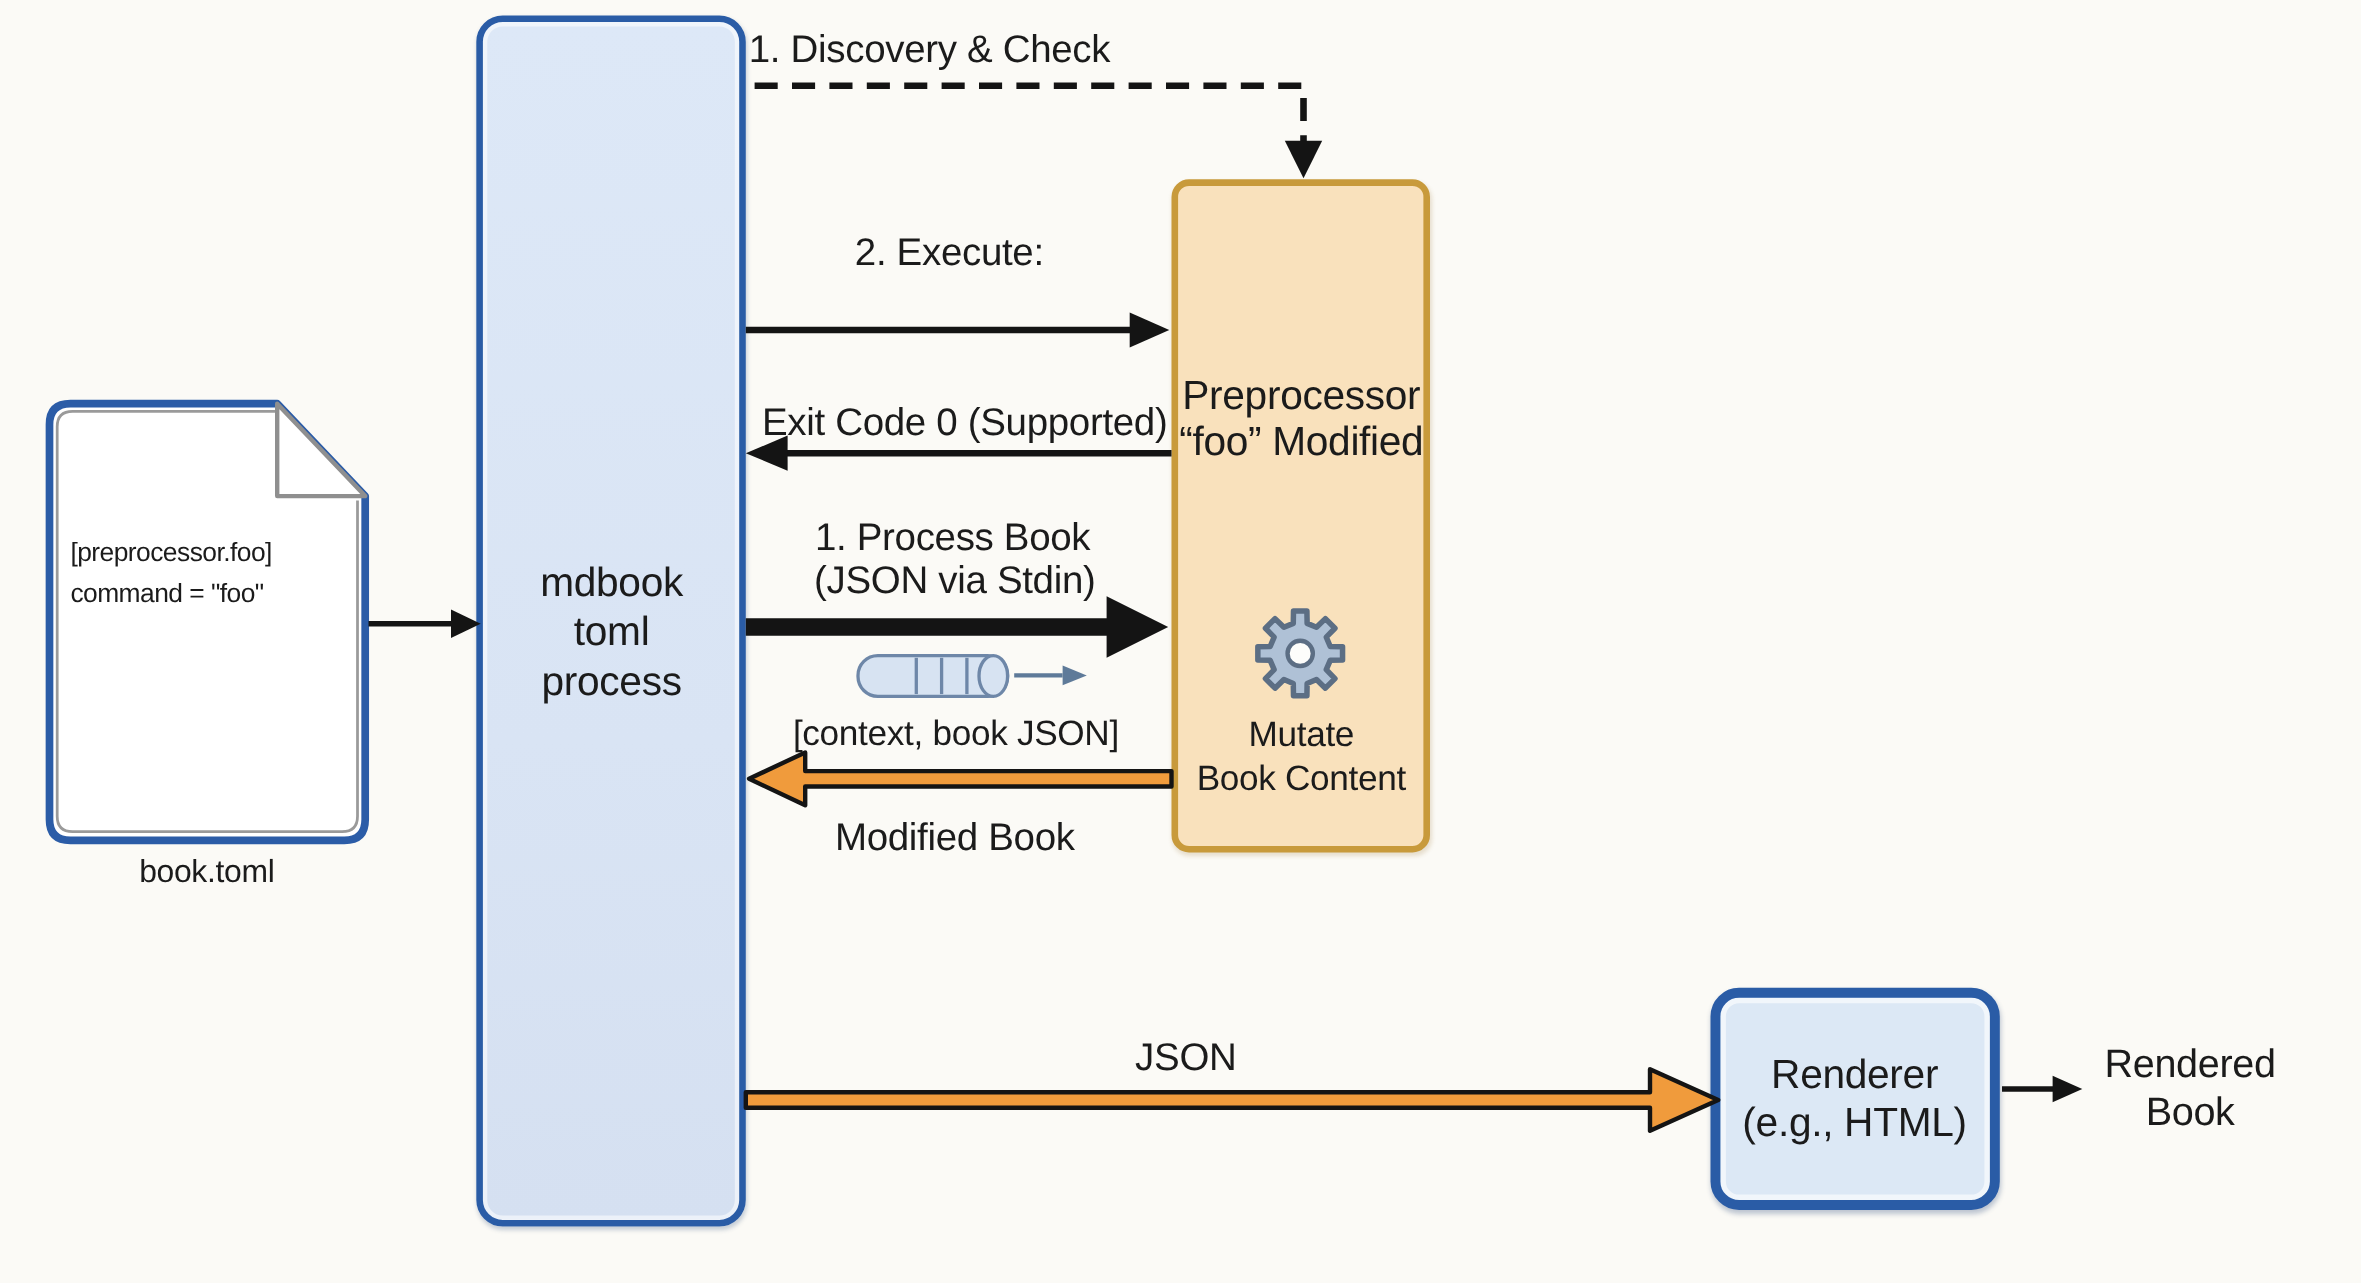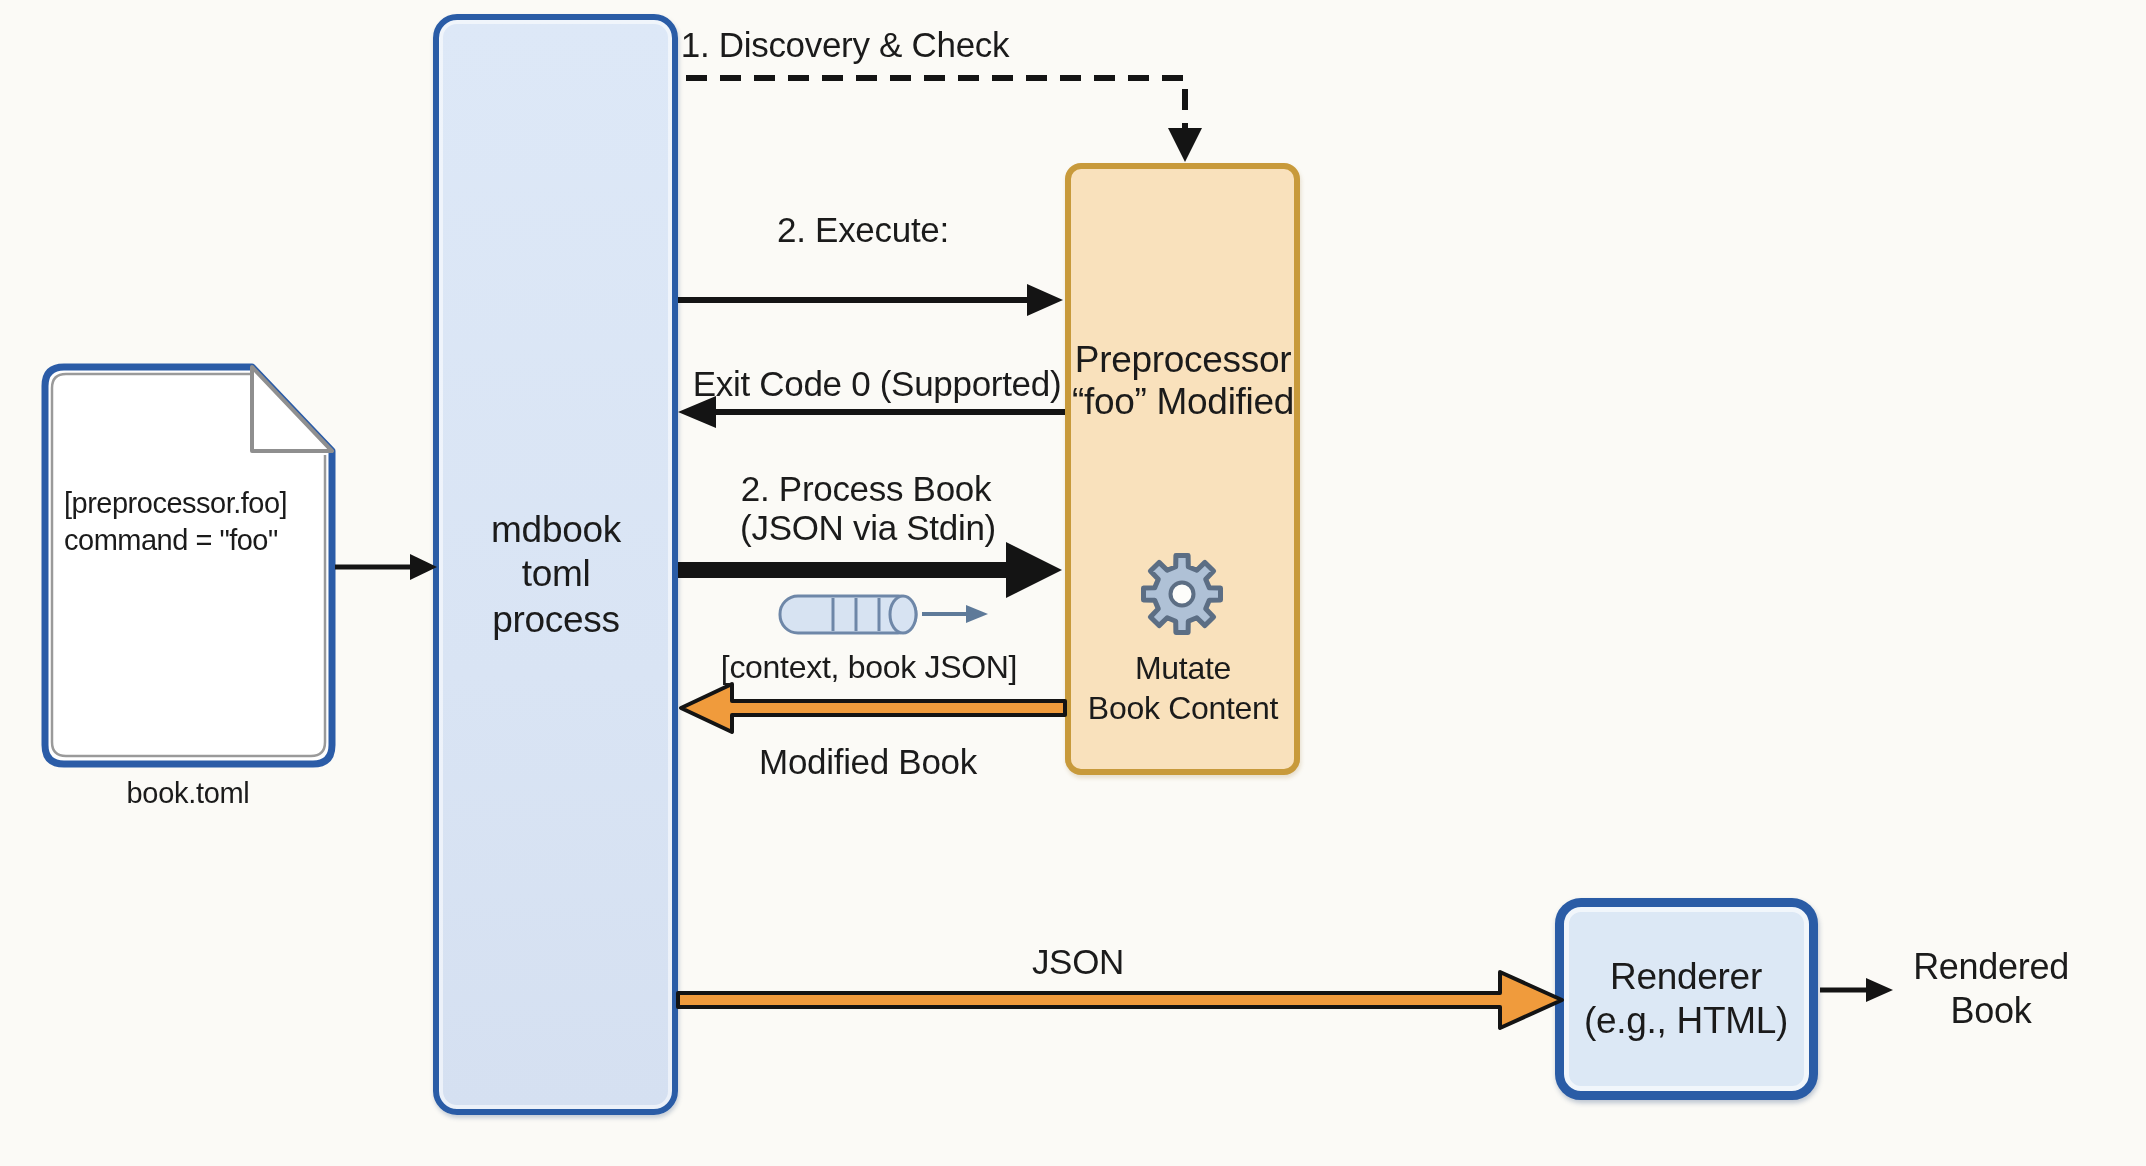--- a/index.html
+++ b/index.html
@@ -37,21 +37,21 @@
   .pill-line{stroke:var(--pill_stroke);stroke-width:3;fill:none;}
   .pill-arrow-line{stroke:#5E7A99;stroke-width:4;fill:none;}
   .pill-arrow-head{fill:#5E7A99;stroke:none;}
   .gear-body{fill:var(--gear_fill);stroke:var(--gear_stroke);stroke-width:5;stroke-linejoin:round;}
   .gear-hole{fill:#FDFDFB;stroke:var(--gear_stroke);stroke-width:4;}
 
   .lbl{position:absolute;z-index:10;color:var(--text);white-space:nowrap;
     transform:translate(-50%,-50%);font-size:35px;font-weight:400;letter-spacing:-0.3px;}
   .lbl-title{font-size:37px;}
   .lbl-small{font-size:32px;}
-  .lbl-code{font-size:29px;transform:translate(0,-50%);letter-spacing:-0.5px;}
+  .lbl-code{font-size:24px;transform:translate(0,-50%);letter-spacing:-0.5px;}
   .lbl-doc{font-size:29px;}
   .lbl-rendered{font-size:36px;}
 </style>
 </head>
 <body>
 
 <div id="canvas">
 
   <div class="box box-mdbook"></div>
   <div class="box box-preproc"></div>
@@ -119,21 +119,21 @@
   <div class="lbl lbl-title" style="left:556px;top:530px">mdbook</div>
   <div class="lbl lbl-title" style="left:556px;top:574px">toml</div>
   <div class="lbl lbl-title" style="left:556px;top:620px">process</div>
 
   <div class="lbl" style="left:845px;top:45px">1. Discovery &amp; Check</div>
 
   <div class="lbl" style="left:863px;top:230px">2. Execute:</div>
 
   <div class="lbl" style="left:877px;top:384px">Exit Code 0 (Supported)</div>
 
-  <div class="lbl" style="left:866px;top:489px">2. Process Book</div>
+  <div class="lbl" style="left:866px;top:489px">1. Process Book</div>
   <div class="lbl lbl-small" style="left:869px;top:667px">[context, book JSON]</div>
 
   <div class="lbl" style="left:868px;top:528px">(JSON via Stdin)</div>
 
   <div class="lbl" style="left:868px;top:762px">Modified Book</div>
 
   <div class="lbl lbl-title" style="left:1183px;top:360px">Preprocessor</div>
   <div class="lbl lbl-title" style="left:1183px;top:402px">“foo” Modified</div>
   <div class="lbl lbl-small" style="left:1183px;top:668px">Mutate</div>
   <div class="lbl lbl-small" style="left:1183px;top:708px">Book Content</div>

